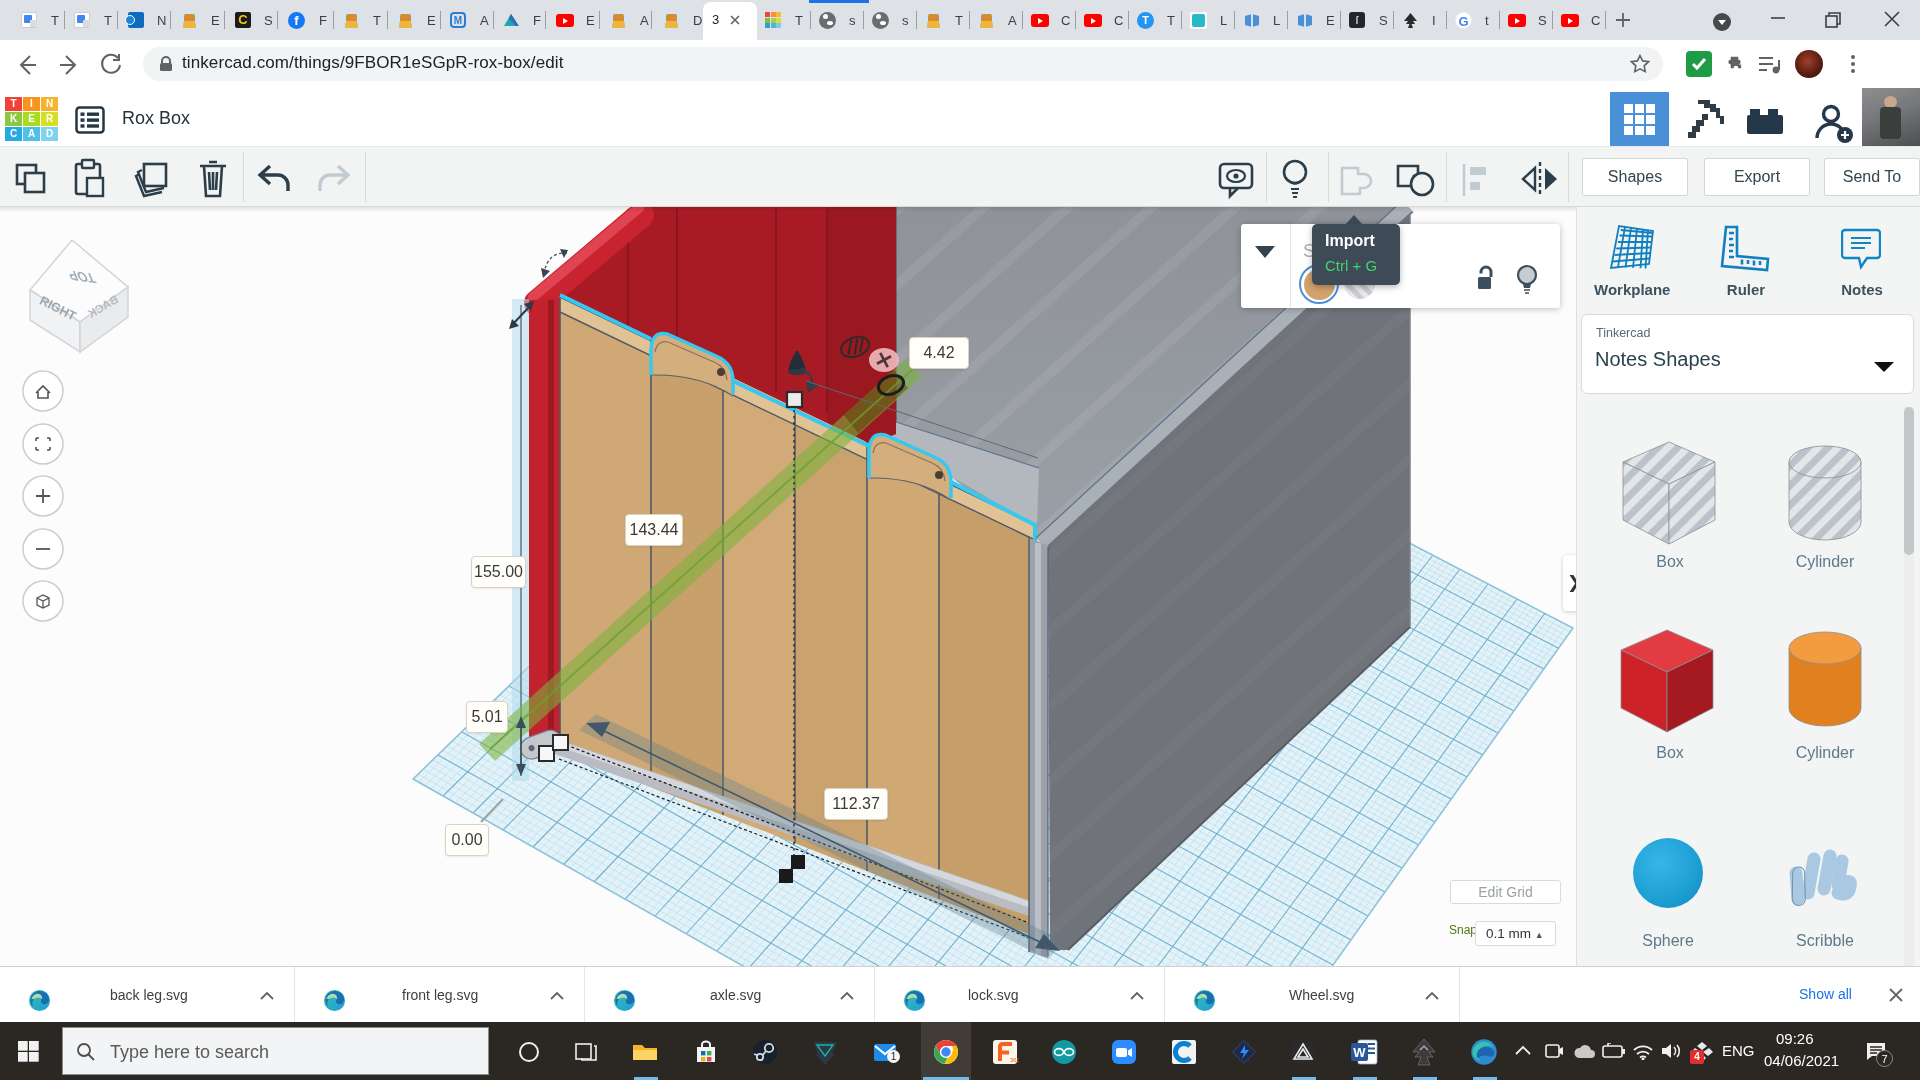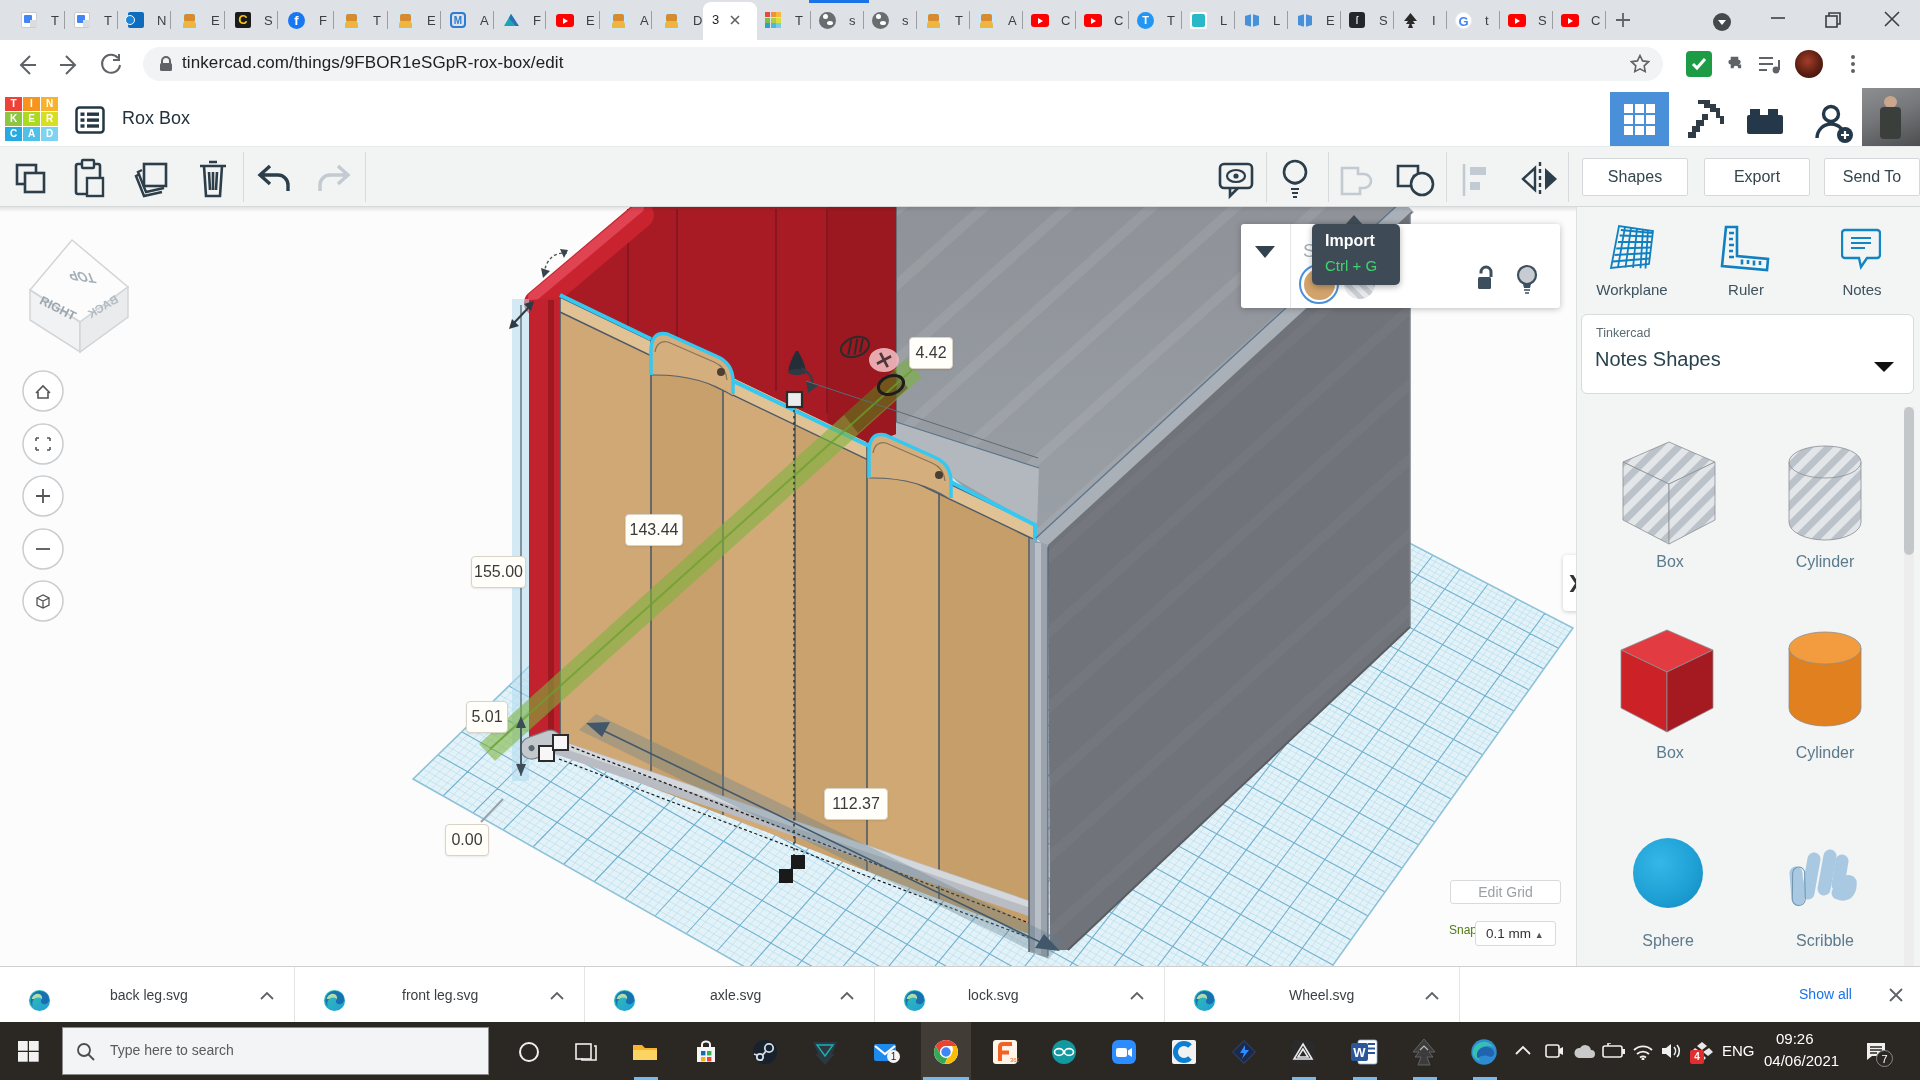--- a/index.html
+++ b/index.html
@@ -15,21 +15,21 @@
 #tkhead{position:absolute;left:0;top:88px;width:1920px;height:58px;background:#fff;}
 #tktool{position:absolute;left:0;top:146px;width:1920px;height:61px;background:#f2f3f3;border-bottom:1px solid #d6d9da;border-top:1px solid #e9eaeb;}
 .tbtn{position:absolute;top:158px;height:38px;background:#fff;border:1px solid #d5d8da;border-radius:2px;
  font-size:16px;color:#33454e;text-align:center;line-height:36px;}
 
 #viewport{position:absolute;left:0;top:207px;width:1576px;height:759px;background:#fcfcfc;overflow:hidden;}
 .dimlabel{position:absolute;background:#fffef9;border:1px solid #d8d3c6;border-radius:4px;color:#3a3a3a;
  font-size:16px;text-align:center;box-shadow:0 1px 2px rgba(0,0,0,0.08);}
 
 #rpanel{position:absolute;left:1576px;top:207px;width:344px;height:759px;background:#f3f4f4;border-left:1px solid #dddfe0;}
-.ptool{position:absolute;top:75px;font-size:15px;color:#3d525e;text-align:center;}
+.ptool{position:absolute;top:75px;font-size:15px;color:#3d525e;text-align:center;font-weight:bold;}
 .shlabel{position:absolute;font-size:16px;color:#5b7a8c;text-align:center;width:120px;}
 
 #dlbar{position:absolute;left:0;top:966px;width:1920px;height:56px;background:#fff;border-top:1px solid #cfcfcf;}
 .dlitem{position:absolute;top:0;height:56px;border-right:1px solid #e4e4e4;}
 .dlname{position:absolute;top:20px;font-size:14px;color:#3c4043;}
 
 #taskbar{position:absolute;left:0;top:1022px;width:1920px;height:58px;background:#2b2722;}
 #searchbox{position:absolute;left:62px;top:1027px;width:427px;height:48px;background:#f3f4f5;border:1px solid #8a8a8a;}
 .tray{color:#fff;font-size:15px;position:absolute;}
 </style></head><body>
@@ -496,21 +496,21 @@
 <path d="M36,393 L43,386 L50,393 M38,392 L38,398 L48,398 L48,392" stroke="#555" stroke-width="1.6" fill="none"></path>
 <circle cx="43" cy="444" r="20" fill="#fff" stroke="#c9cdd0" stroke-width="1.5"></circle>
 <path d="M36,438 L36,441 M36,438 L39,438 M50,438 L47,438 M50,438 L50,441 M36,450 L36,447 M36,450 L39,450 M50,450 L50,447 M50,450 L47,450" stroke="#555" stroke-width="1.6" fill="none"></path>
 <circle cx="43" cy="496" r="20" fill="#fff" stroke="#c9cdd0" stroke-width="1.5"></circle>
 <path d="M36,496 L50,496 M43,489 L43,503" stroke="#555" stroke-width="1.8" fill="none"></path>
 <circle cx="43" cy="549" r="20" fill="#fff" stroke="#c9cdd0" stroke-width="1.5"></circle>
 <path d="M36,549 L50,549" stroke="#555" stroke-width="1.8" fill="none"></path>
 <circle cx="43" cy="601" r="20" fill="#fff" stroke="#c9cdd0" stroke-width="1.5"></circle>
 <path d="M37,598 L43,595 L49,598 L49,605 L43,608 L37,605 Z M37,598 L43,601 L49,598 M43,601 L43,608" stroke="#555" stroke-width="1.3" fill="none"></path>
     </svg>
-<div class="dimlabel" style="left:909px;top:337px;width:44px;height:32px;line-height:30px">4.42</div>
+<div class="dimlabel" style="left:909px;top:337px;width:60px;height:32px;line-height:30px">4.42</div>
 <div class="dimlabel" style="left:625px;top:514px;width:58px;height:32px;line-height:30px">143.44</div>
 <div class="dimlabel" style="left:471px;top:556px;width:55px;height:32px;line-height:30px">155.00</div>
 <div class="dimlabel" style="left:466px;top:701px;width:42px;height:32px;line-height:30px">5.01</div>
 <div class="dimlabel" style="left:445px;top:824px;width:44px;height:32px;line-height:30px">0.00</div>
 <div class="dimlabel" style="left:824px;top:788px;width:64px;height:32px;line-height:30px">112.37</div>
 <div class="abs" style="left:1241px;top:224px;width:319px;height:84px;background:#fff;border-radius:3px;box-shadow:0 1px 6px rgba(0,0,0,0.25)"></div>
 <div class="abs" style="left:1290px;top:224px;width:1px;height:84px;background:#e4e6e7"></div>
 <svg class="abs" style="left:1253px;top:244px" width="24" height="16">
       <path d="M2,2 H22 L12,14 Z" fill="#33424d"></path>
     </svg>
@@ -708,21 +708,21 @@
         <rect x="11" y="0" width="9.7" height="9.7"></rect>
         <rect x="0" y="11" width="9.7" height="9.7"></rect>
         <rect x="11" y="11" width="9.7" height="9.7"></rect>
       </g>
     </svg>
 <div id="searchbox"></div>
 <svg class="abs" style="left:76px;top:1042px" width="19" height="19">
       <circle cx="8" cy="8" r="6" fill="none" stroke="#4d4d4d" stroke-width="1.8"></circle>
       <path d="M12.5,12.5 L18,18" stroke="#4d4d4d" stroke-width="1.8"></path>
     </svg>
-<div class="abs" style="left:110px;top:1042px;font-size:14px;color:#5a5a5a">Type here to search</div>
+<div class="abs" style="left:110px;top:1042px;font-size:18px;color:#5a5a5a">Type here to search</div>
 <div class="abs" style="left:515px;top:1038px;width:28px;height:28px">
       <div style="width:20px;height:20px;margin:4px;border-radius:50%;border:2px solid #f0f0f0"></div>
     </div>
 <div class="abs" style="left:572px;top:1038px;width:28px;height:28px"><svg width="28" height="28">
         <rect x="4" y="6" width="15" height="15" fill="none" stroke="#f0f0f0" stroke-width="1.6"></rect>
         <path d="M22,8 L24,8 L24,22 L10,22 L10,20" fill="none" stroke="#f0f0f0" stroke-width="1.6"></path>
       </svg></div>
 <div class="abs" style="left:631px;top:1038px;width:28px;height:28px"><svg width="28" height="28">
         <path d="M2,7 h9 l3,3 h12 v12 h-24 Z" fill="#f7b32b"></path>
         <path d="M2,12 h24 v10 h-24 Z" fill="#fcd462"></path>

